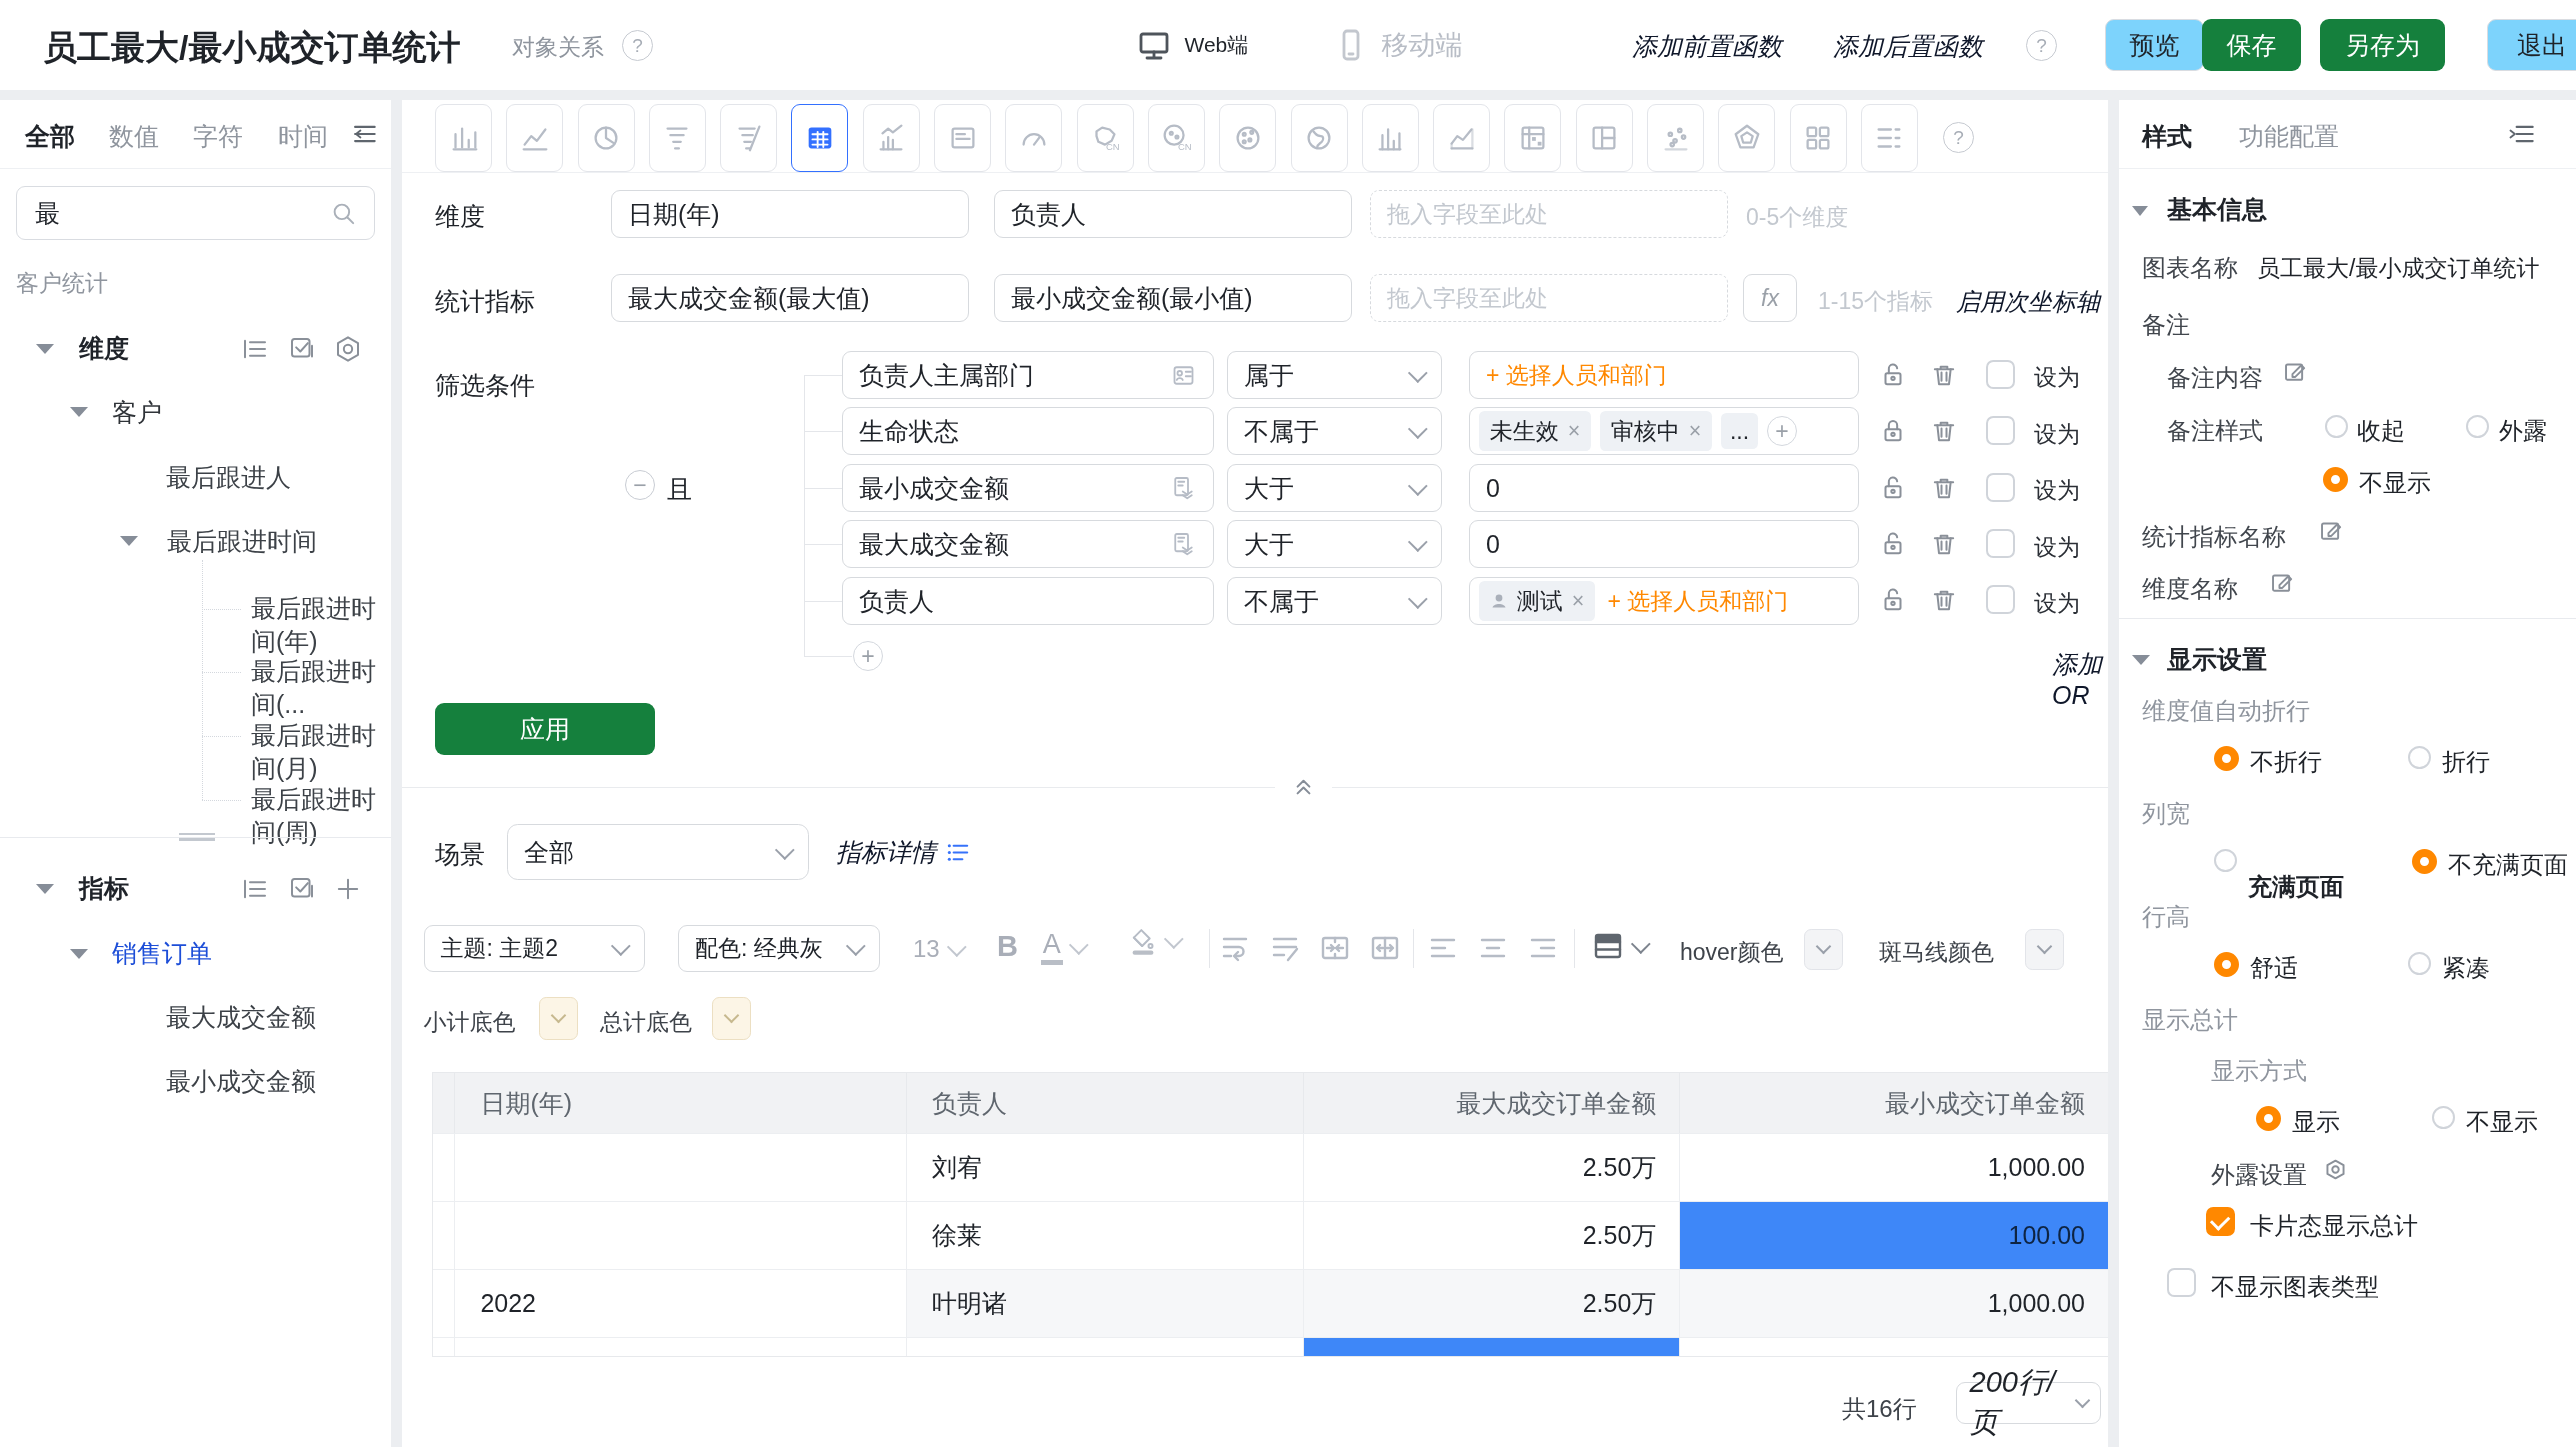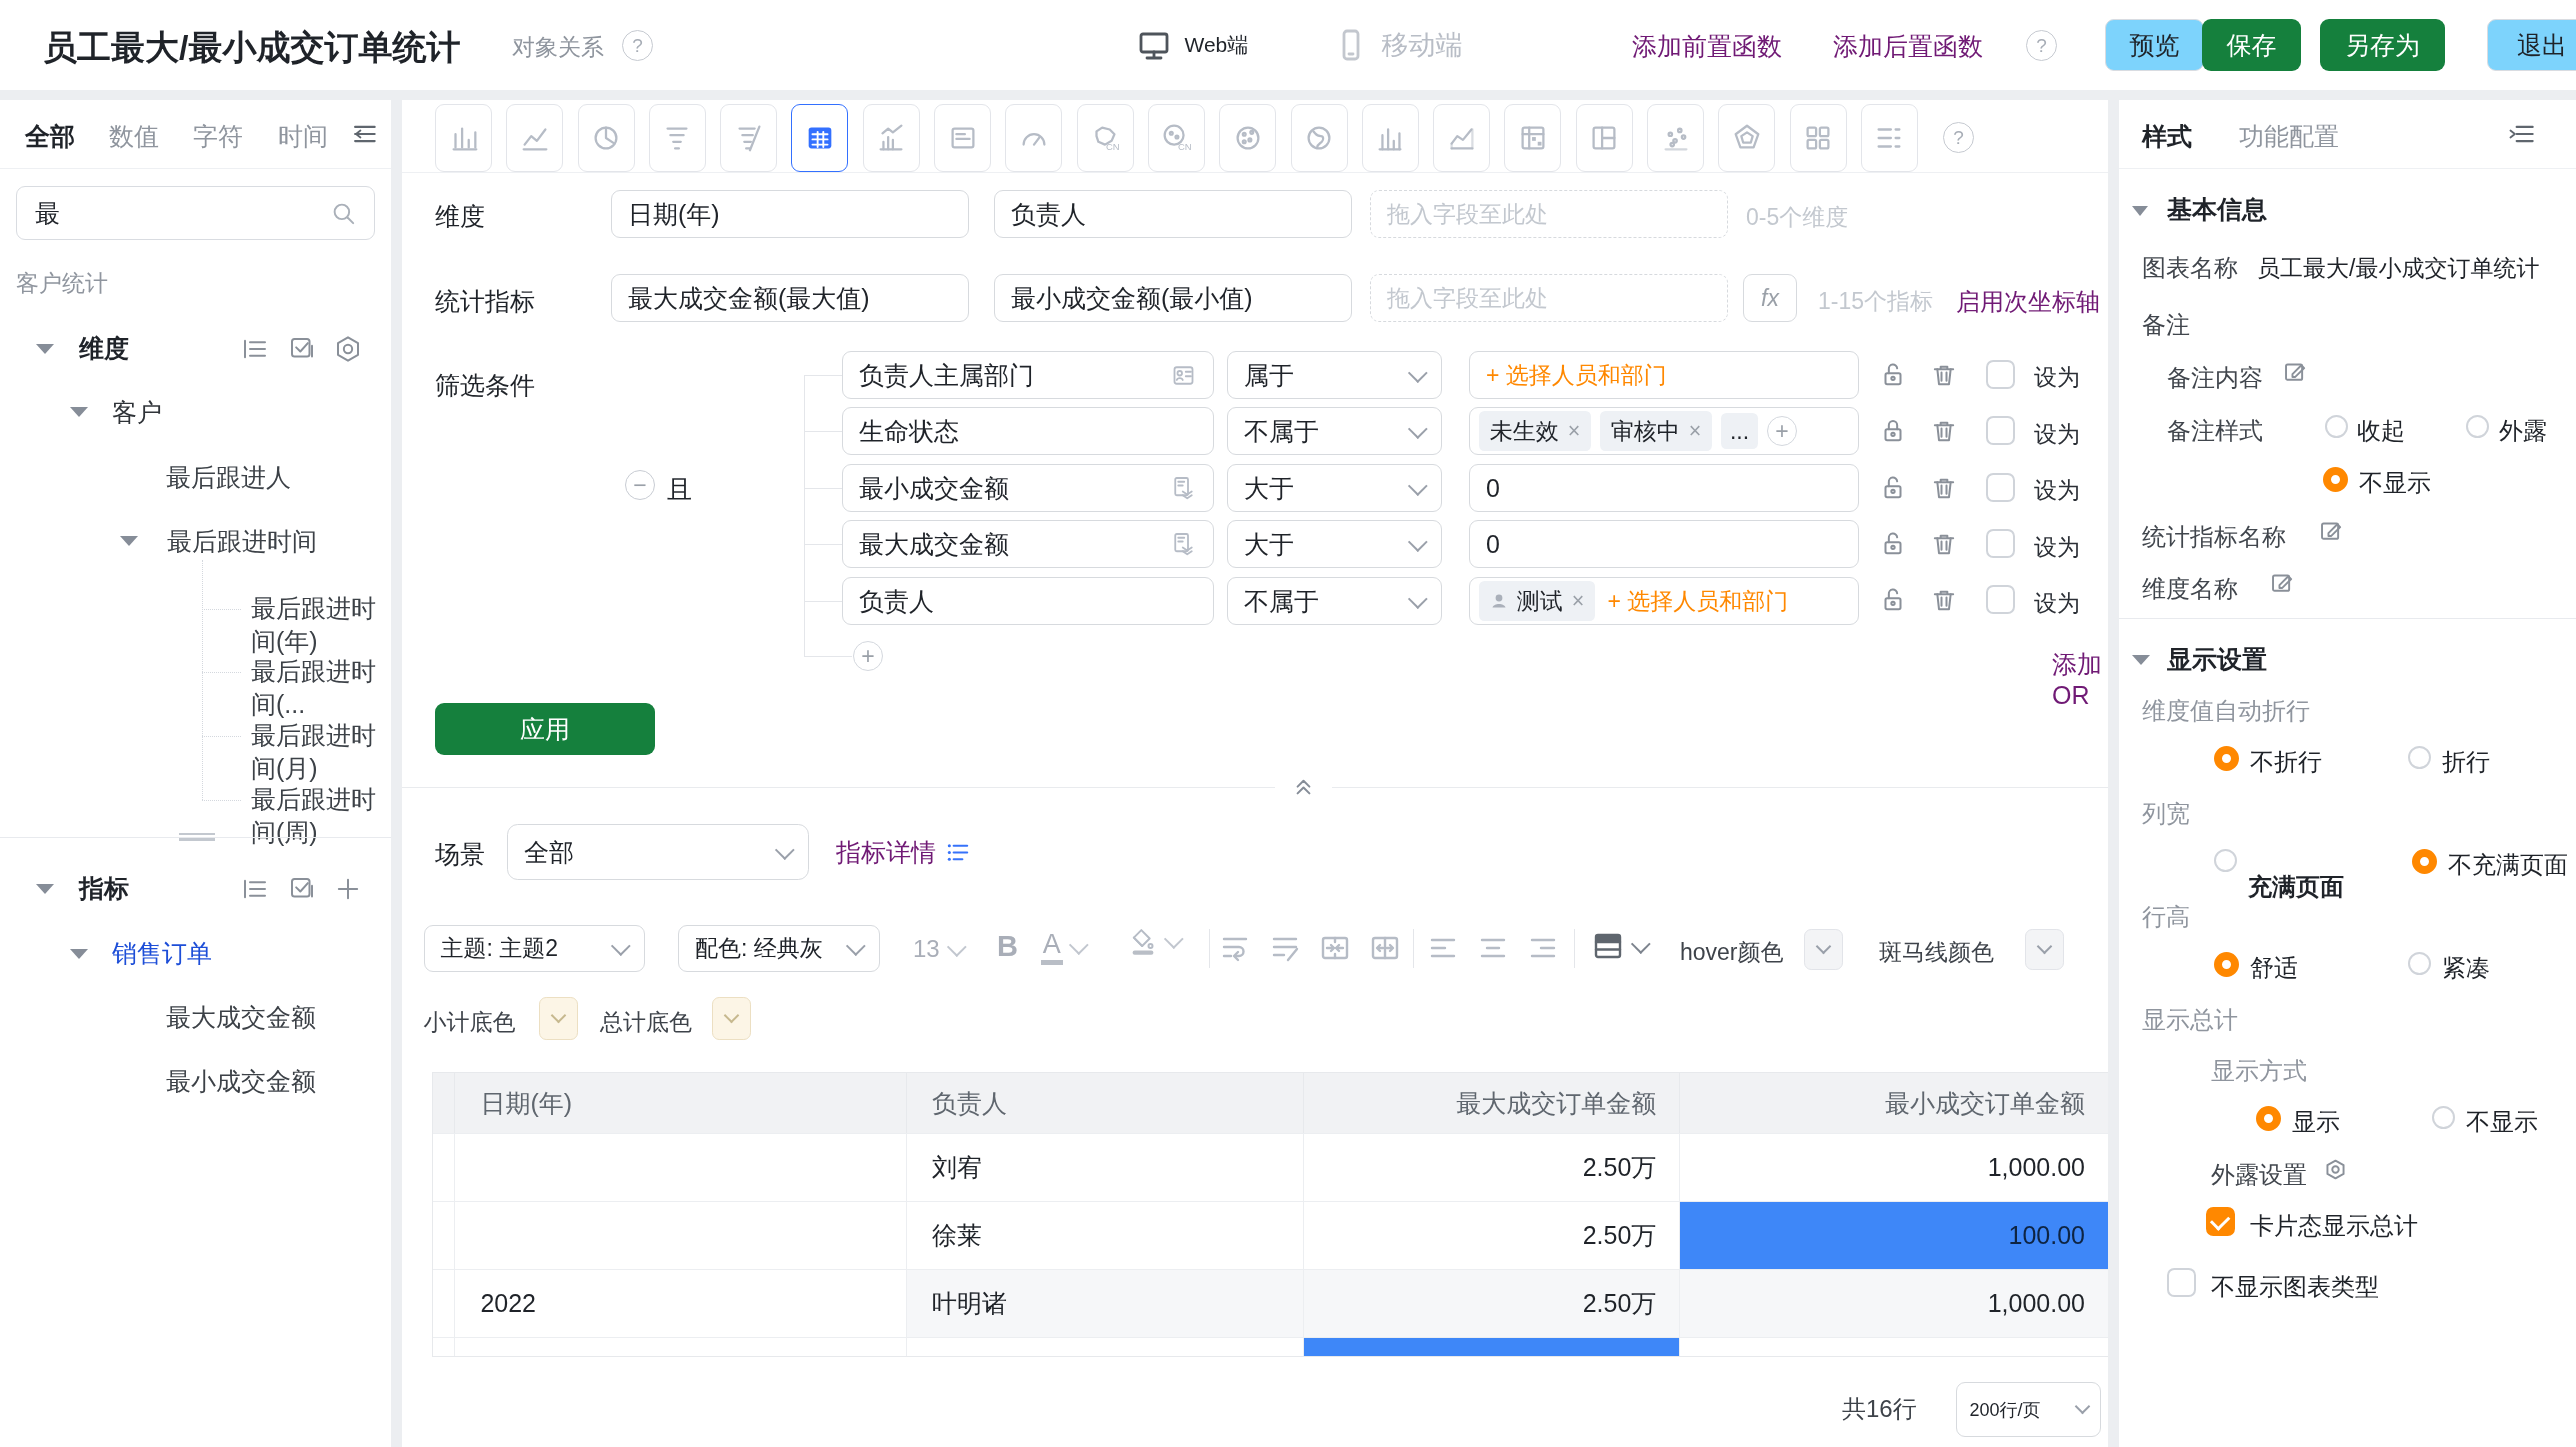--- a/index.html
+++ b/index.html
@@ -1,19 +1,19 @@
 <!DOCTYPE html>
 <html lang="zh" style="font-size:14.3px"><head>
 <meta charset="utf-8">
 <style>
   html,body{margin:0;padding:0;background:#eceef1;font-family:"Liberation Sans",sans-serif;}
   #app{position:relative;width:2576px;height:1447px;background:#eceef1;overflow:hidden;color:#1f2329;}
   .abs{position:absolute;}
   .panel{position:absolute;background:#fff;overflow:hidden;}
-  .t-dark{color:#1f2329;}.t-gray{color:#8f959e;}.t-blue{color:#701a75;}.t-orange{color:#ff8800;}
+  .t-dark{color:#1f2329;}.t-gray{color:#8f959e;}.t-blue{color:#0f172a;font-style:italic;}.t-orange{color:#ff8800;}
   .b{font-weight:700;}
   .hr{position:absolute;left:0;right:0;border-top:1.8px solid #eef0f3;}
   .row{display:flex;align-items:center;}
   .f{position:absolute;height:48px;border:1.8px solid #d7dade;border-radius:9px;background:#fff;display:flex;align-items:center;padding:0 16px;font-size:25px;color:#1f2329;box-sizing:border-box;}
   .dash{border-style:dashed;color:#c3c8cf;}
   .chev{width:11.6px;height:11.6px;border-right:2.7px solid #9aa0aa;border-bottom:2.7px solid #9aa0aa;transform:rotate(45deg);margin-top:-5.4px;flex:none;}
   .sp{flex:1;}
   .tri{width:0;height:0;border-left:9px solid transparent;border-right:9px solid transparent;border-top:10.7px solid #868d98;position:absolute;}
   .radio{position:absolute;width:23px;height:23px;border-radius:50%;border:2.7px solid #d0d4da;background:#fff;box-sizing:border-box;}
   .radio.on{width:25px;height:25px;border:8px solid #ff8800;}
@@ -642,21 +642,21 @@
       <div class="row" style="height:67px;border-top:1.8px solid #eceef1;">
         <div class="cell" style="width:22.4px;height:67px;border-right:1.8px solid #eceef1;"></div>
         <div class="cell" style="width:452px;height:67px;padding-left:25px;border-right:1.8px solid #eceef1;"></div>
         <div class="cell" style="width:397px;height:67px;padding-left:25px;border-right:1.8px solid #eceef1;">小计</div>
         <div class="cell num" style="width:377px;height:67px;border-right:1.8px solid #eceef1;background:#3e87f8;color:#0e2442;">10.00万</div>
         <div class="cell num" style="width:428px;height:67px;">1.00万</div>
       </div>
     </div>
 
     <div class="abs lbl27" style="left:1440px;top:1293px;color:#3e434a;">共16行</div>
-    <div class="f" style="left:1554px;top:1282px;width:145px;height:55px;font-size:18px;padding:0 12.5px;">
+    <div class="f" style="left:1554px;top:1282px;width:145px;height:42px;font-size:29px;padding:0 12.5px;font-style:italic;">
         <span>200行/页</span>
         <span class="sp"></span>
         <span class="chev" style="width:9px;height:9px;"></span>
       </div>
   </div>
 
   <div class="panel" style="left:2119px;top:100px;width:457px;height:1347px;">
     <div class="abs b lbl28 t-dark" style="left:23px;top:20px;">样式</div>
     <div class="abs lbl28 t-gray" style="left:120px;top:20px;">功能配置</div>
     <svg class="abs" width="32" height="32" viewBox="0 0 36 36" style="left:387px;top:18px;stroke:#5f666e;">

